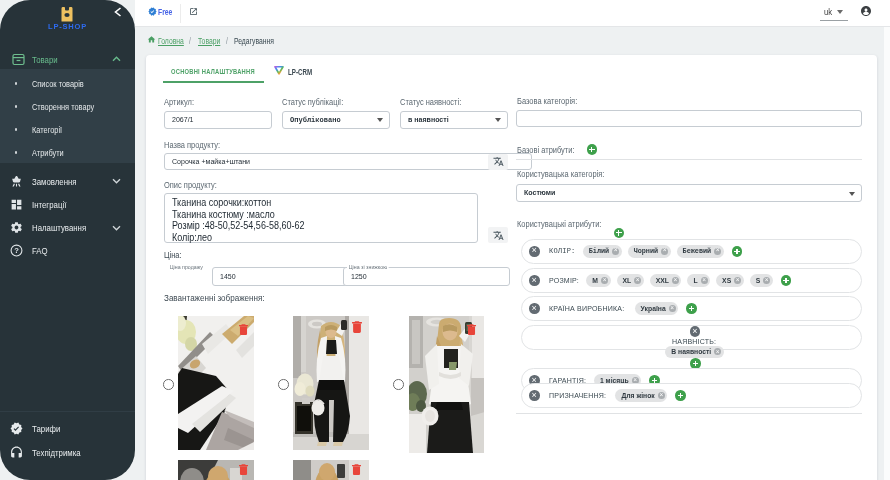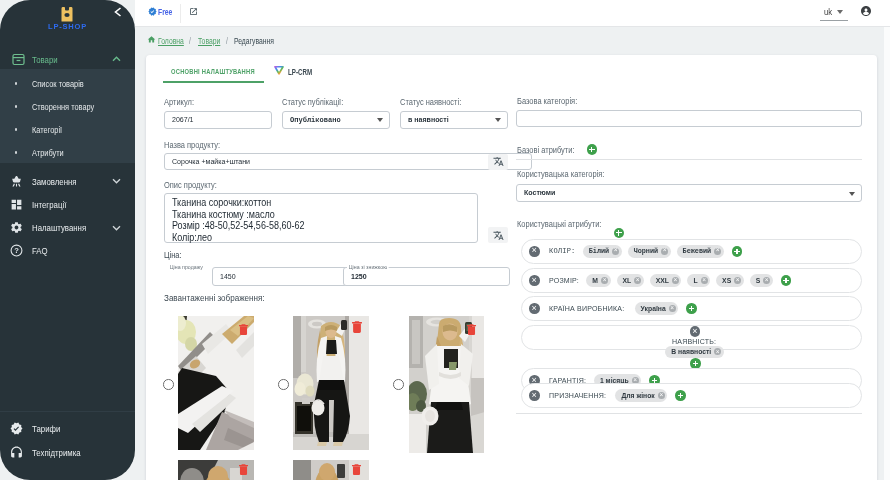--- a/index.html
+++ b/index.html
@@ -178,21 +178,21 @@
   </div>
 <div class="tbtn" style="left:488px;top:227px;">
   <svg width="11" height="11" viewBox="0 0 24 24">
       <path fill="#46535b" d="M12.9 15l-2.6-2.4c1.8-2 3-4.2 3.8-6.6H17V4h-7V2H8v2H1v2h11.2c-.7 2-1.8 3.8-3.2 5.4-.9-1-1.7-2.1-2.3-3.4h-2c.7 1.6 1.7 3.2 3 4.6l-5.1 5L4 19l5-5 3.1 3.1.8-2.1zM18.5 10h-2L12 22h2l1.1-3h4.8l1.1 3h2l-4.5-12zm-2.6 7l1.6-4.3 1.6 4.3h-3.2z"></path>
     </svg>
 </div>
 
 <div class="lbl" style="left:163.5px;top:249.5px;color:#3e4a53;">Ціна:</div>
 <div class="inp" style="left:163.5px;top:266.5px;width:168px;height:19px;line-height:17px;margin-left:48px;"><span class="tx">1450</span></div>
 <div class="abs" style="left:168px;top:262.5px;background:#fff;padding:0 2px;font-size:6.2px;color:#6b757d;transform:scaleX(.85);transform-origin:0 0;white-space:nowrap;">Ціна продажу</div>
-<div class="inp" style="left:342.5px;top:266.5px;width:167.5px;height:19px;line-height:17px;font-weight:bold;"><span class="tx">1250</span></div>
+<div class="inp" style="left:342.5px;top:266.5px;width:167.5px;height:19px;line-height:17px;"><span class="tx">1250</span></div>
 <div class="abs" style="left:347px;top:262.5px;background:#fff;padding:0 2px;font-size:6.2px;color:#6b757d;transform:scaleX(.85);transform-origin:0 0;white-space:nowrap;">Ціна зі знижкою</div>
 
 <div class="lbl" style="left:163.5px;top:292.5px;color:#3e4a53;transform:scaleX(.95);">Завантаженні зображення:</div>
 
 <div class="lbl" style="left:516.5px;top:145px;">Базові атрибути:</div>
 <div class="plus abs" style="left:586.5px;top:144px;margin-left:0;"></div>
 <div class="abs" style="left:516px;top:159px;width:346px;height:1px;background:#e0e2e4;"></div>
 <div class="lbl" style="left:516.5px;top:169px;">Користувацька категорія:</div>
 <div class="inp" style="left:516px;top:184px;width:346px;height:18px;line-height:16.5px;font-weight:bold;color:#2a343c;"><span class="tx">Костюми</span></div>
 <div class="sel-arrow" style="left:849px;top:191.5px;"></div>

